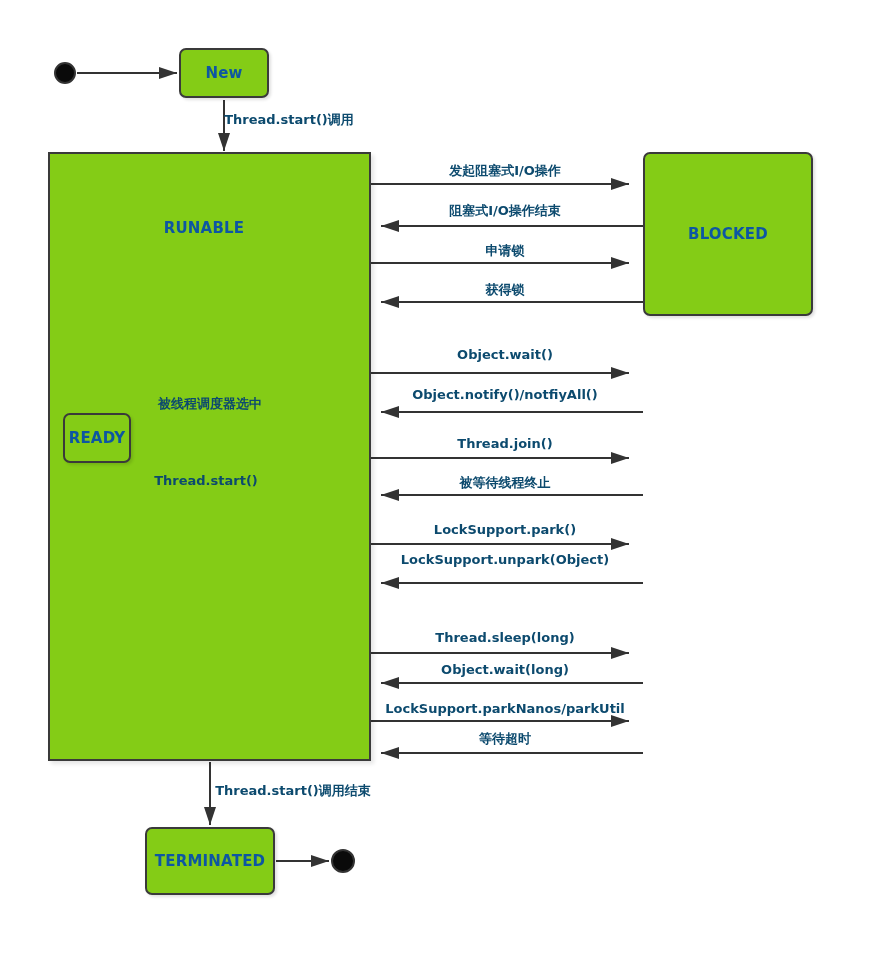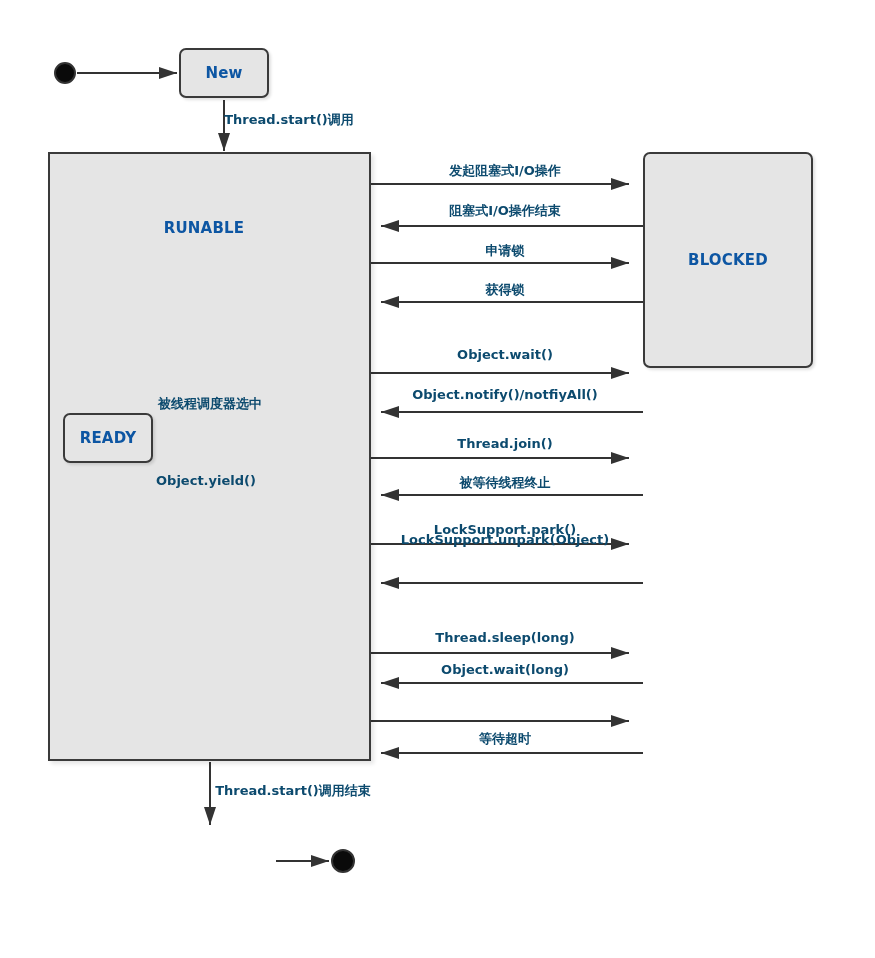--- a/index.html
+++ b/index.html
@@ -2,21 +2,21 @@
 <html><head>
 <meta charset="utf-8">
 <style>
   html,body{margin:0;padding:0;background:#ffffff;}
   .canvas{
     position:relative;width:875px;height:958px;background:#ffffff;overflow:hidden;
     font-family:"DejaVu Sans","Liberation Sans",sans-serif;
   }
   .connectors{position:absolute;left:0;top:0;width:875px;height:958px;}
   .box{
-    position:absolute;box-sizing:border-box;border:2px solid #3a3a3a;background:#e5e5e5;
+    position:absolute;box-sizing:border-box;border:2px solid #3a3a3a;background:#84cc16;
     display:flex;align-items:center;justify-content:center;
     color:#0d56a3;font-weight:bold;font-size:15px;letter-spacing:0.2px;
     box-shadow:2px 2px 3px rgba(0,0,0,0.12);
   }
   .rounded{border-radius:7px;}
   .big{box-shadow:3px 3px 4px rgba(0,0,0,0.10);}
   .lbl{
     position:absolute;transform:translateX(-50%);white-space:nowrap;
     color:#0c4a6e;font-weight:bold;font-size:13px;
   }
@@ -79,47 +79,51 @@
     </g>
   </svg>
 
   <div class="box big" style="left:48px;top:152px;width:323px;height:609px;"></div>
   <div class="state-lbl" style="left:204px;top:219px;">RUNABLE</div>
 
   <div class="box rounded" style="left:179px;top:48px;width:90px;height:50px;">
     <span>New</span>
   </div>
 
-  <div class="box rounded" style="left:63px;top:413px;width:90px;height:50px;">
+  <div class="box rounded" style="left:63px;top:413px;width:68px;height:50px;">
     <span>READY</span>
   </div>
 
 
-  <div class="box rounded" style="left:643px;top:152px;width:170px;height:216px;">
+  <div class="box rounded" style="left:643px;top:152px;width:170px;height:164px;">
     <span>BLOCKED</span>
   </div>
 
 
 
+  <div class="box rounded" style="left:145px;top:827px;width:130px;height:68px;">
+    <span>TERMINATED</span>
+  </div>
 
   <div class="lbl" style="left:289px;top:111px;">Thread.start()调用</div>
   <div class="lbl" style="left:210px;top:395px;">被线程调度器选中</div>
-  <div class="lbl" style="left:206px;top:473px;">Object.yield()</div>
+  <div class="lbl" style="left:206px;top:473px;">Thread.start()</div>
 
   <div class="lbl" style="left:505px;top:162px;">发起阻塞式I/O操作</div>
   <div class="lbl" style="left:505px;top:202px;">阻塞式I/O操作结束</div>
   <div class="lbl" style="left:505px;top:242px;">申请锁</div>
   <div class="lbl" style="left:505px;top:281px;">获得锁</div>
 
   <div class="lbl" style="left:505px;top:347px;">Object.wait()</div>
   <div class="lbl" style="left:505px;top:387px;">Object.notify()/notfiyAll()</div>
   <div class="lbl" style="left:505px;top:436px;">Thread.join()</div>
   <div class="lbl" style="left:505px;top:474px;">被等待线程终止</div>
   <div class="lbl" style="left:505px;top:522px;">LockSupport.park()</div>
-  <div class="lbl" style="left:505px;top:532px;">LockSupport.unpark(Object)</div>
+  <div class="lbl" style="left:505px;top:552px;">LockSupport.unpark(Object)</div>
 
   <div class="lbl" style="left:505px;top:630px;">Thread.sleep(long)</div>
   <div class="lbl" style="left:505px;top:662px;">Object.wait(long)</div>
+  <div class="lbl" style="left:505px;top:701px;">LockSupport.parkNanos/parkUtil</div>
   <div class="lbl" style="left:505px;top:730px;">等待超时</div>
 
   <div class="lbl" style="left:293px;top:782px;">Thread.start()调用结束</div>
 
 </div>
 
 </body></html>

